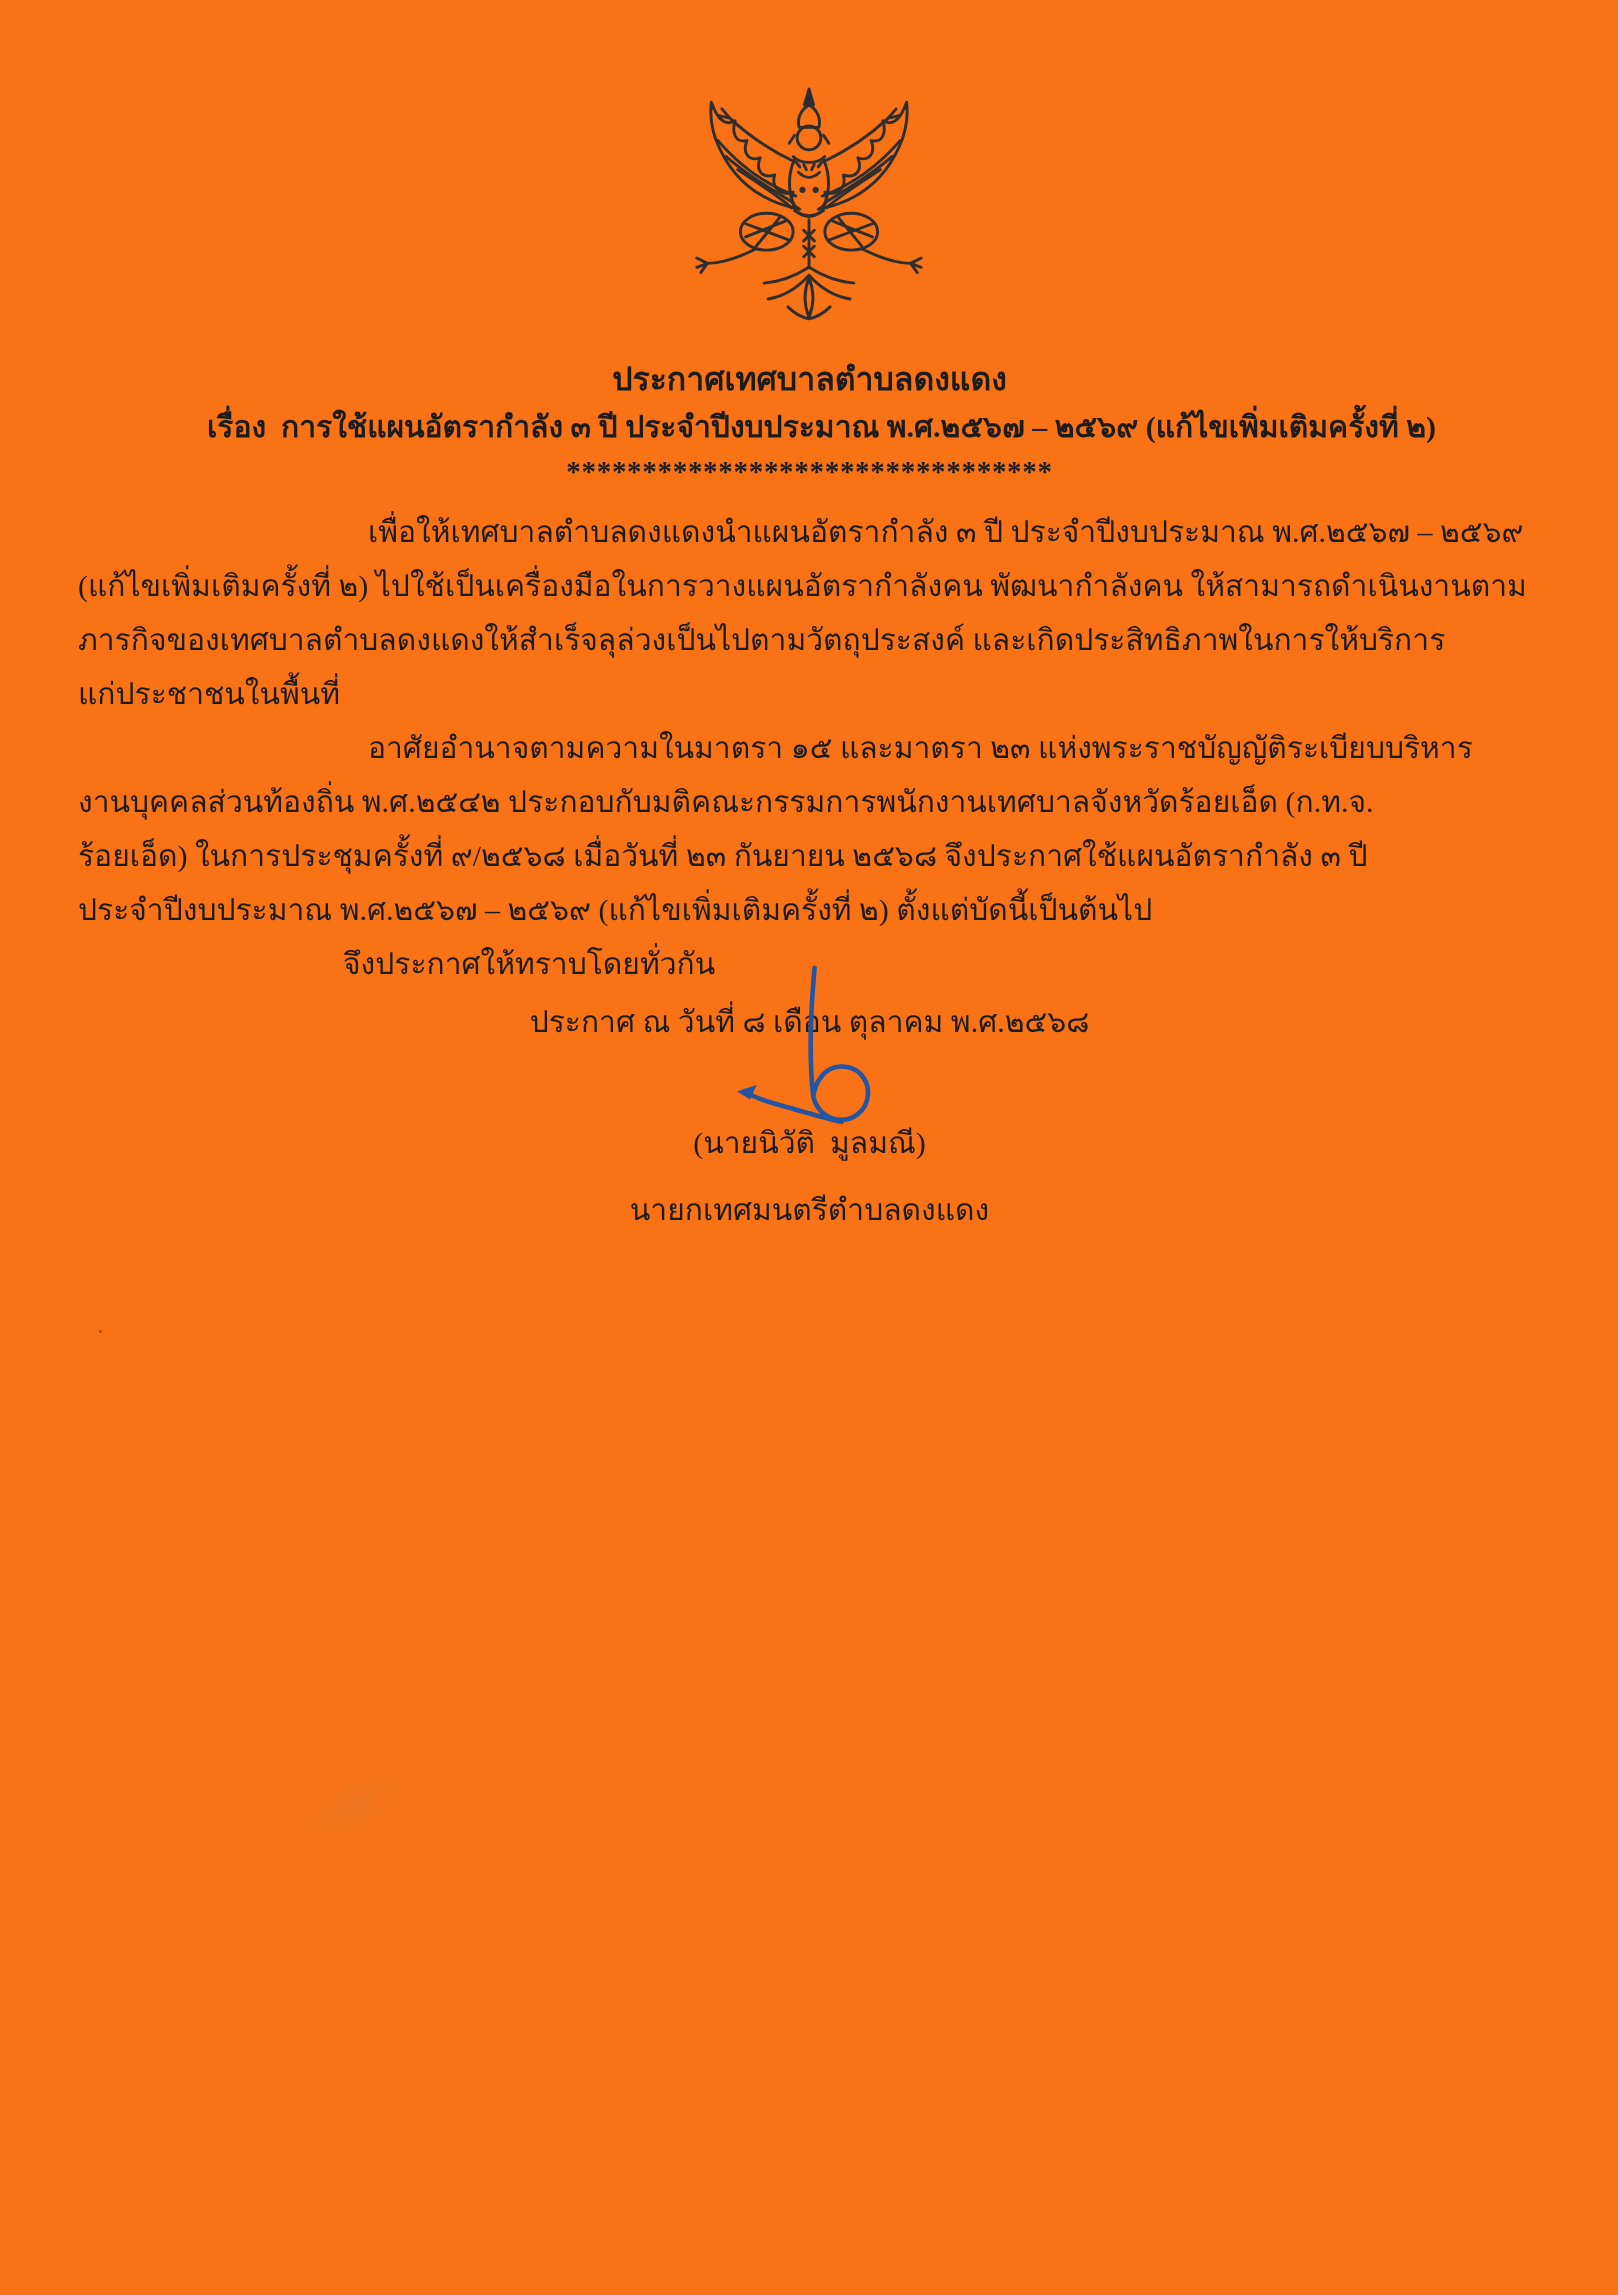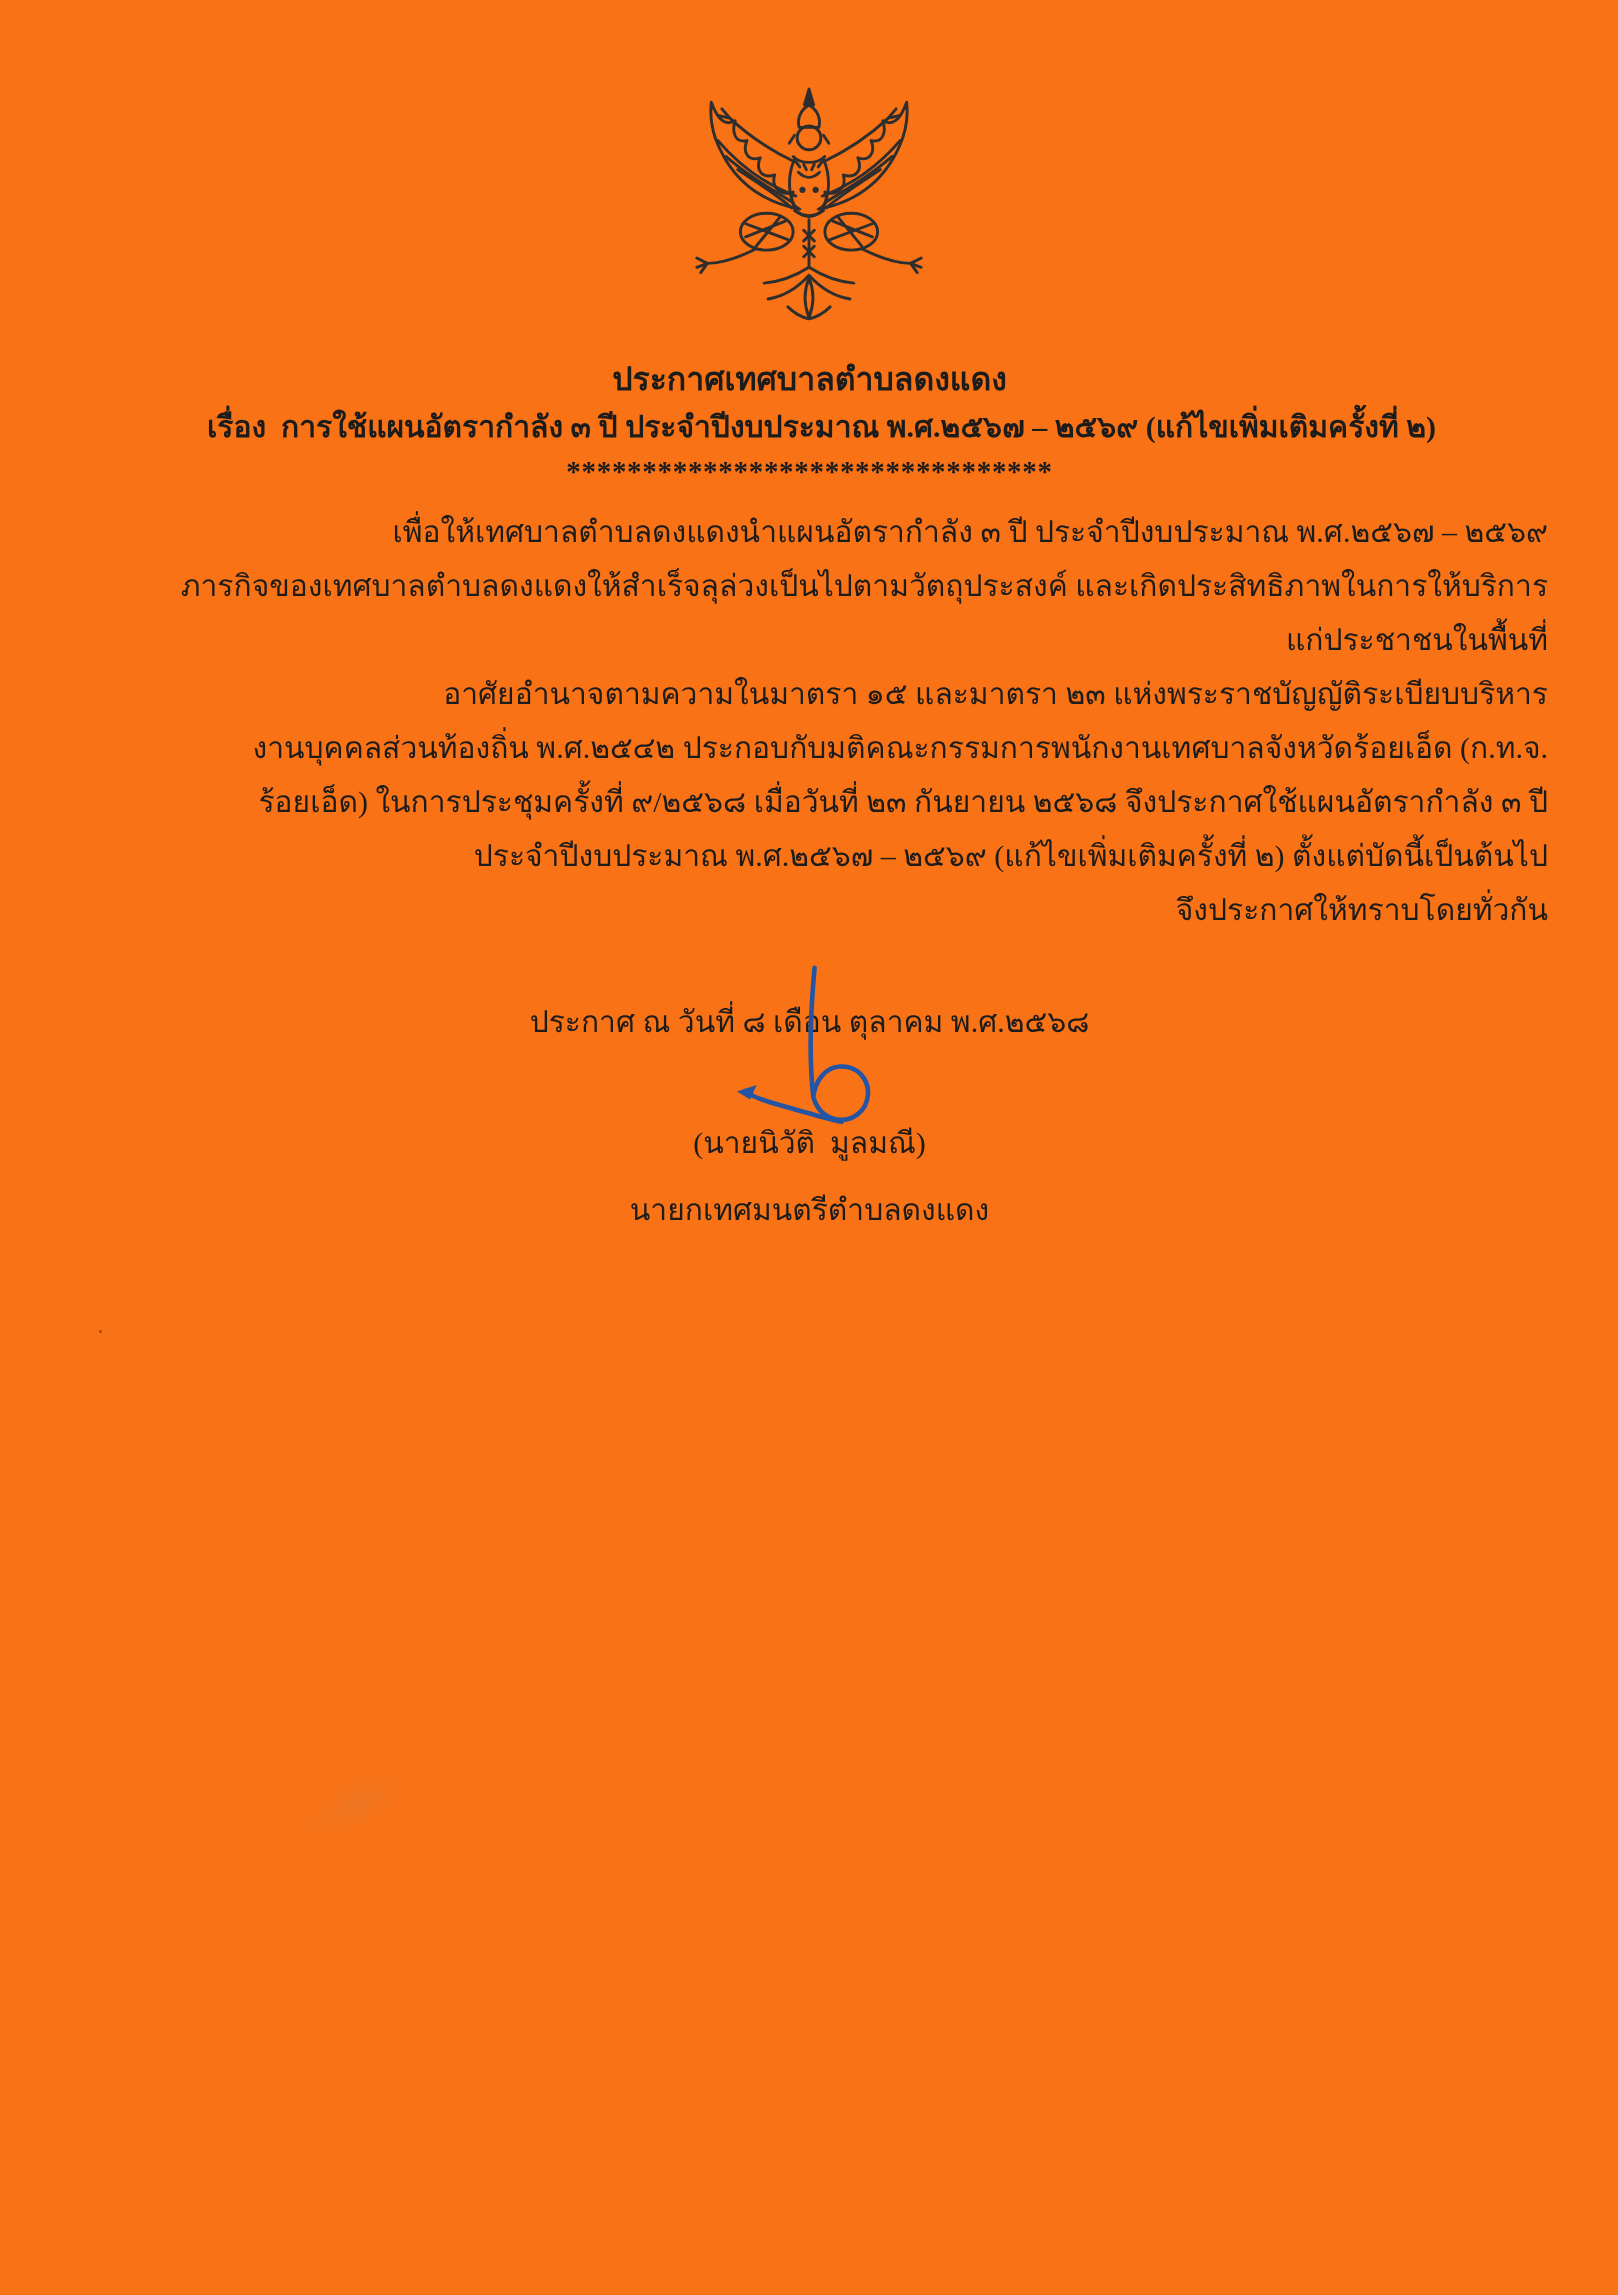--- a/index.html
+++ b/index.html
@@ -43,21 +43,21 @@
   }
   .divider{
     position:absolute;left:0;right:0;top:453px;
     text-align:center;font-size:29px;font-weight:700;letter-spacing:0.7px;
     line-height:36px;
   }
   .body-text{
     position:absolute;left:78px;right:71px;top:505px;
     font-size:30px;line-height:54px;
   }
-  .body-text .line{white-space:nowrap;overflow:hidden;text-align:right;}
+  .body-text .line{white-space:nowrap;overflow:hidden;}
   .line.indent{text-indent:290px;}
   .closing-line{white-space:nowrap;text-indent:265px;}
   .date-line{
     position:absolute;left:0;right:0;top:1003px;
     text-align:center;font-size:30px;line-height:38px;white-space:pre;
   }
   .signature-stroke{
     position:absolute;left:708px;top:961px;width:227px;height:198px;
   }
   .signature-stroke svg{width:100%;height:100%;}
@@ -132,20 +132,21 @@
   </div>
 
   <div class="title">ประกาศเทศบาลตำบลดงแดง</div>
 
   <div class="subject">เรื่อง  การใช้แผนอัตรากำลัง ๓ ปี ประจำปีงบประมาณ พ.ศ.๒๕๖๗ – ๒๕๖๙ (แก้ไขเพิ่มเติมครั้งที่ ๒)</div>
 
   <div class="divider">********************************</div>
 
   <div class="body-text">
     <div class="line indent">เพื่อให้เทศบาลตำบลดงแดงนำแผนอัตรากำลัง ๓ ปี ประจำปีงบประมาณ พ.ศ.๒๕๖๗ – ๒๕๖๙</div>
+    <div class="line">(แก้ไขเพิ่มเติมครั้งที่ ๒) ไปใช้เป็นเครื่องมือในการวางแผนอัตรากำลังคน พัฒนากำลังคน ให้สามารถดำเนินงานตาม</div>
     <div class="line">ภารกิจของเทศบาลตำบลดงแดงให้สำเร็จลุล่วงเป็นไปตามวัตถุประสงค์ และเกิดประสิทธิภาพในการให้บริการ</div>
     <div class="line">แก่ประชาชนในพื้นที่</div>
     <div class="line indent">อาศัยอำนาจตามความในมาตรา ๑๕ และมาตรา ๒๓ แห่งพระราชบัญญัติระเบียบบริหาร</div>
     <div class="line">งานบุคคลส่วนท้องถิ่น พ.ศ.๒๕๔๒ ประกอบกับมติคณะกรรมการพนักงานเทศบาลจังหวัดร้อยเอ็ด (ก.ท.จ.</div>
     <div class="line">ร้อยเอ็ด) ในการประชุมครั้งที่ ๙/๒๕๖๘ เมื่อวันที่ ๒๓ กันยายน ๒๕๖๘ จึงประกาศใช้แผนอัตรากำลัง ๓ ปี</div>
     <div class="line">ประจำปีงบประมาณ พ.ศ.๒๕๖๗ – ๒๕๖๙ (แก้ไขเพิ่มเติมครั้งที่ ๒) ตั้งแต่บัดนี้เป็นต้นไป</div>
     <div class="line closing-line">จึงประกาศให้ทราบโดยทั่วกัน</div>
   </div>
 
   <div class="date-line">ประกาศ ณ วันที่ ๘ เดือน ตุลาคม พ.ศ.๒๕๖๘</div>

